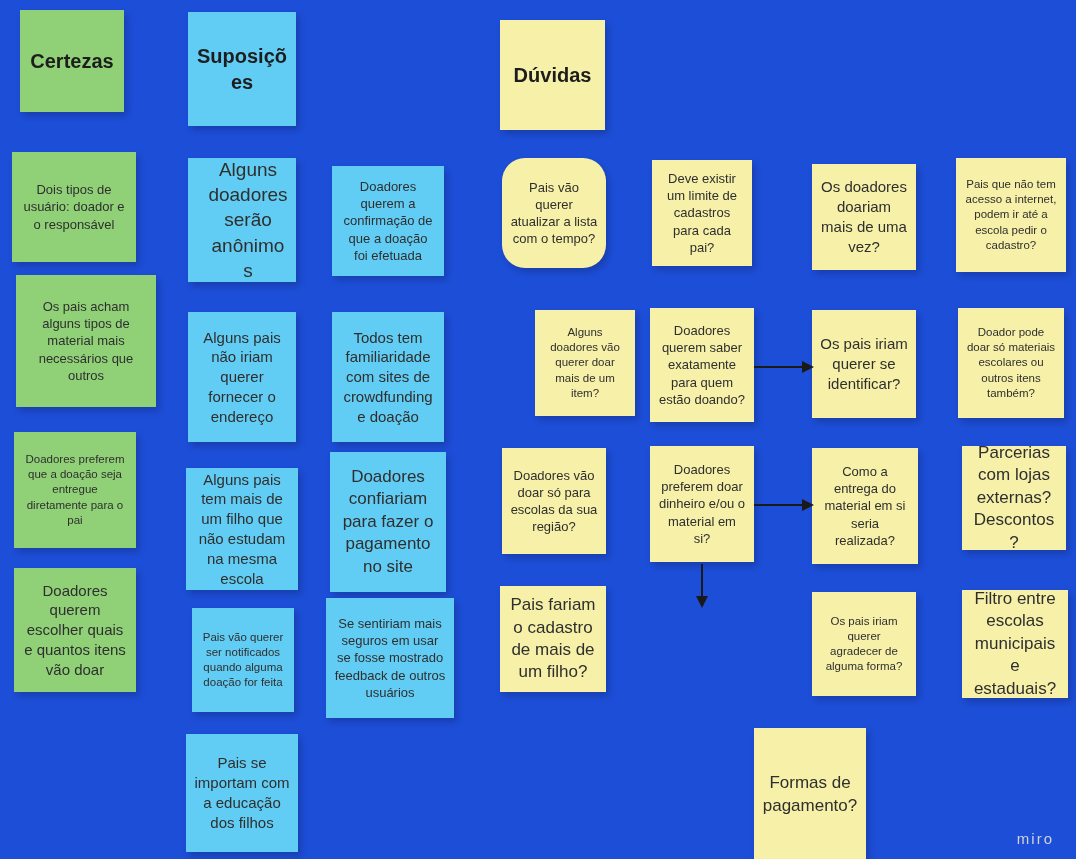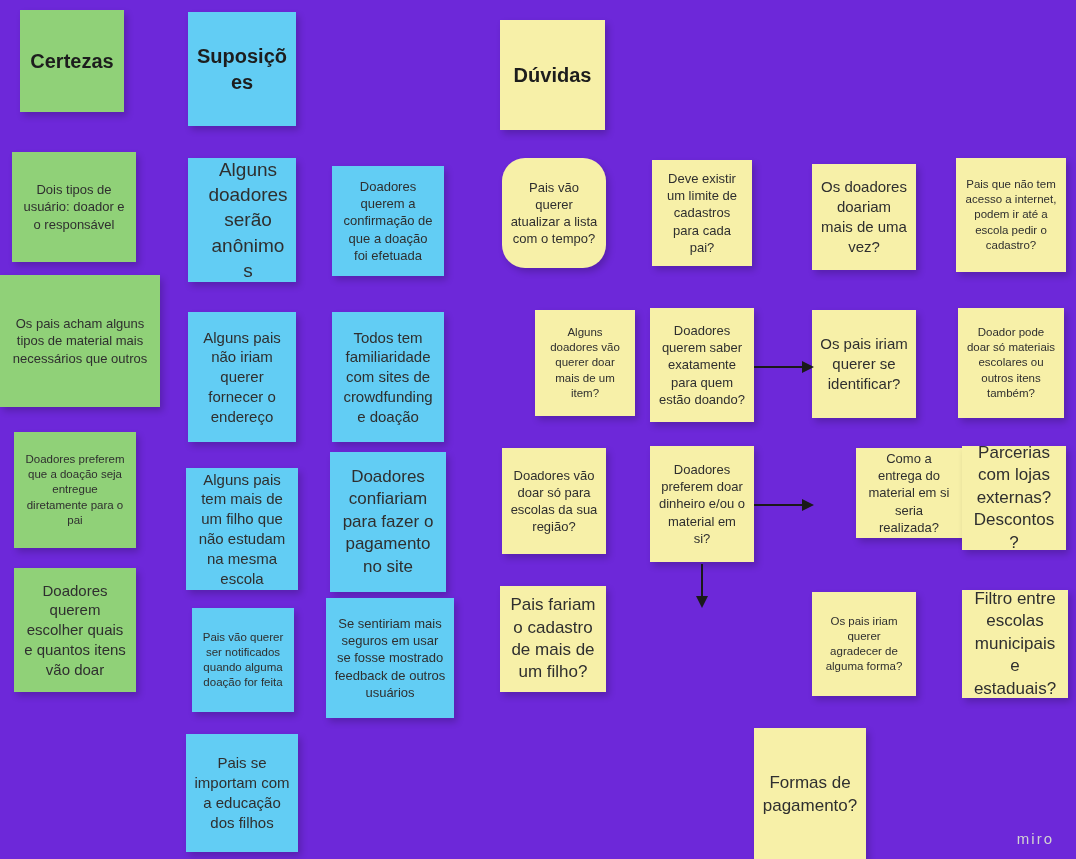--- a/index.html
+++ b/index.html
@@ -9,21 +9,21 @@
     background: #ffffff;
   }
   body {
     font-family: "Liberation Sans", sans-serif;
     -webkit-font-smoothing: antialiased;
   }
   #board {
     position: relative;
     width: 1076px;
     height: 859px;
-    background: #6d28d9;
+    background: #1d4ed8;
     overflow: hidden;
   }
   .note {
     position: absolute;
     box-sizing: border-box;
     display: flex;
     align-items: center;
     justify-content: center;
     text-align: center;
     color: #2f2f2f;
@@ -86,21 +86,21 @@
   </div>
 
   <div class="note header yellow fs-hd" style="left:500px; top:20px; width:105px; height:110px;">
     <span class="txt">Dúvidas</span>
   </div>
 
   <div class="note green fs-s" style="left:12px; top:152px; width:124px; height:110px;">
     <span class="txt">Dois tipos de usuário: doador e o responsável</span>
   </div>
 
-  <div class="note green fs-s" style="left:0; top:275px; width:160px; height:132px;">
+  <div class="note green fs-s" style="left:16px; top:275px; width:140px; height:132px;">
     <span class="txt">Os pais acham alguns tipos de material mais necessários que outros</span>
   </div>
 
   <div class="note green fs-xs" style="left:14px; top:432px; width:122px; height:116px;">
     <span class="txt">Doadores preferem que a doação seja entregue diretamente para o pai</span>
   </div>
 
   <div class="note green fs-m" style="left:14px; top:568px; width:122px; height:124px;">
     <span class="txt">Doadores querem escolher quais e quantos itens vão doar</span>
   </div>
@@ -174,21 +174,21 @@
   </div>
 
   <div class="note yellow fs-s" style="left:502px; top:448px; width:104px; height:106px;">
     <span class="txt">Doadores vão doar só para escolas da sua região?</span>
   </div>
 
   <div class="note yellow fs-s" style="left:650px; top:446px; width:104px; height:116px;">
     <span class="txt">Doadores preferem doar dinheiro e/ou o material em si?</span>
   </div>
 
-  <div class="note yellow fs-s" style="left:856px; top:448px; width:106px; height:90px;">
+  <div class="note yellow fs-s" style="left:812px; top:448px; width:106px; height:116px;">
     <span class="txt">Como a entrega do material em si seria realizada?</span>
   </div>
 
   <div class="note yellow fs-l" style="left:962px; top:446px; width:104px; height:104px;">
     <span class="txt">Parcerias com lojas externas? Descontos?</span>
   </div>
 
   <div class="note yellow fs-l" style="left:500px; top:586px; width:106px; height:106px;">
     <span class="txt">Pais fariam o cadastro de mais de um filho?</span>
   </div>

